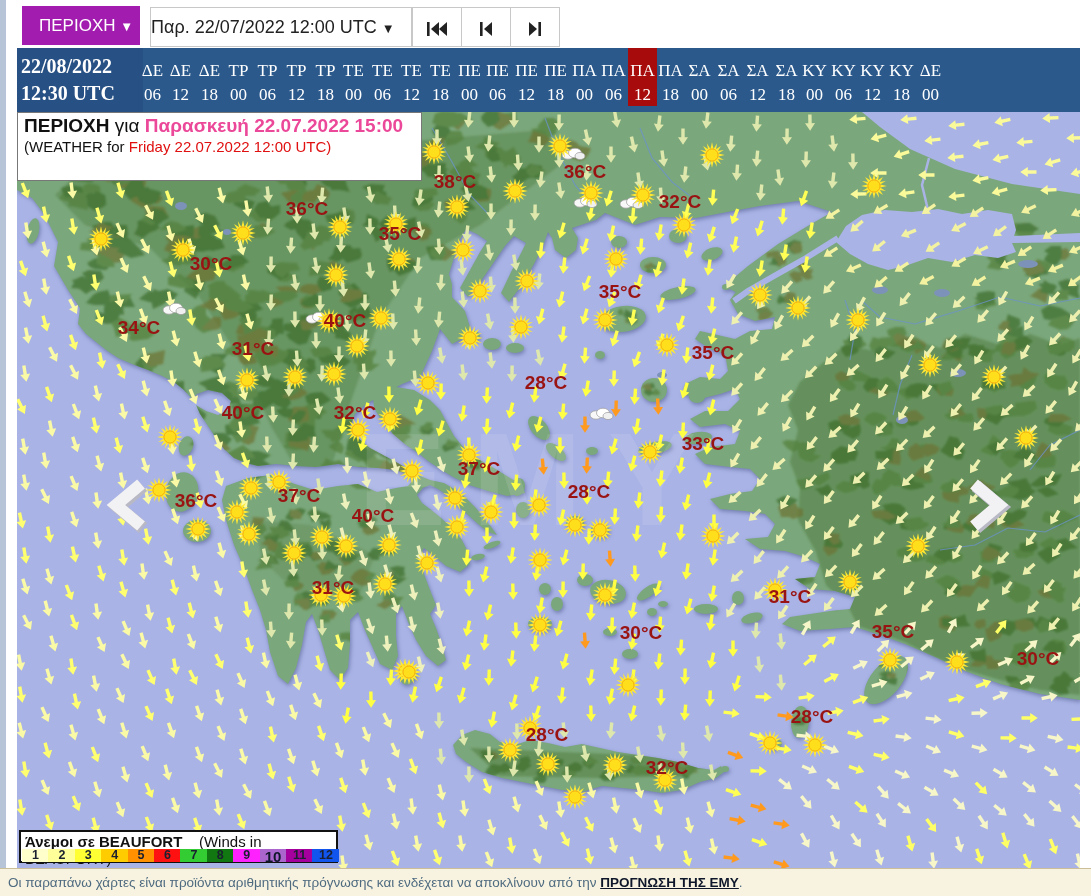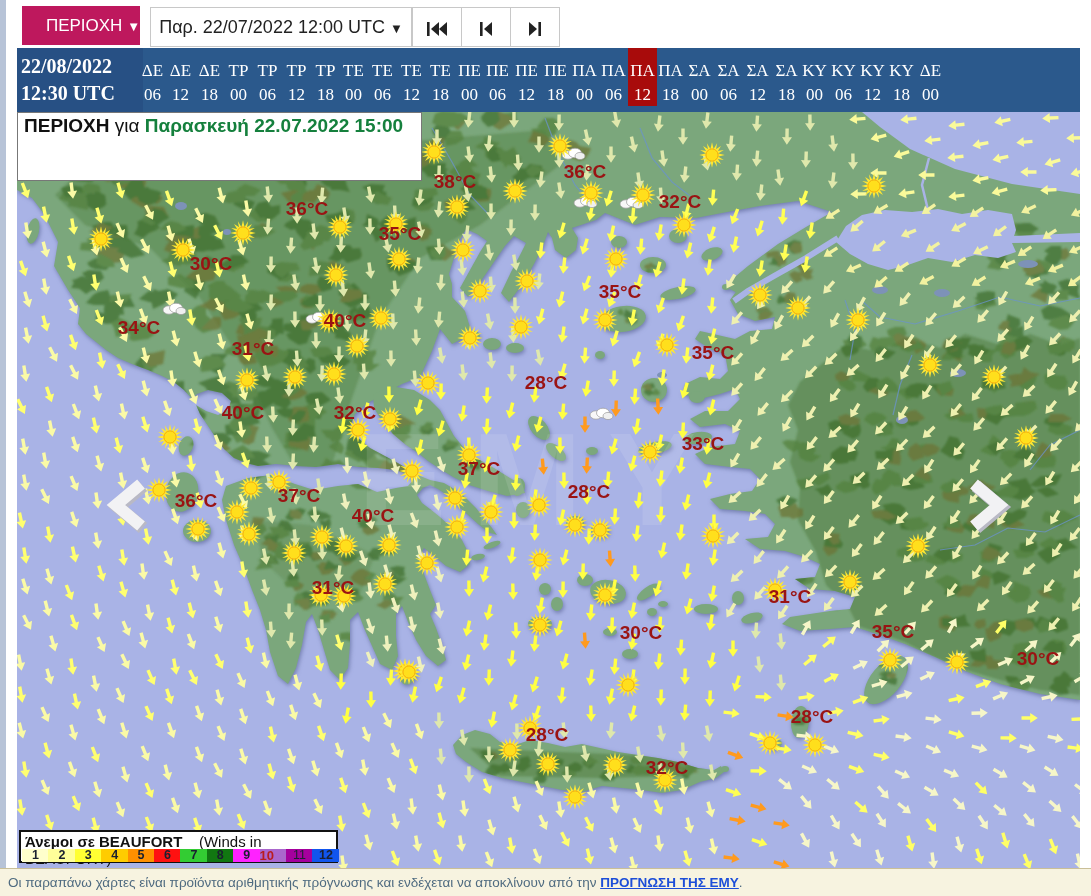--- a/index.html
+++ b/index.html
@@ -3,23 +3,23 @@
 <style>
 html,body{margin:0;padding:0;background:#ffffff;width:1091px;height:896px;overflow:hidden;}
 *{box-sizing:border-box;}
 body{font-family:"Liberation Sans", sans-serif;position:relative;}
 .serif{font-family:"Liberation Serif", serif;}
 </style></head>
 <body>
 <div style="position:absolute;left:0;top:0;width:6px;height:896px;background:#b7c3d7;"></div>
 <div style="position:absolute;left:6px;top:0;width:1085px;height:48px;background:#fff;"></div>
 
-<div style="position:absolute;left:22px;top:6px;width:118px;height:39px;background:#be185d;color:#fff;font-size:17px;line-height:39px;text-align:right;">ΠΕΡΙΟΧΗ <span style="font-size:13px;">▼</span></div>
+<div style="position:absolute;left:22px;top:6px;width:118px;height:39px;background:#a21caf;color:#fff;font-size:17px;line-height:39px;text-align:left;padding-left:17px;">ΠΕΡΙΟΧΗ <span style="font-size:13px;">▼</span></div>
 
-<div style="position:absolute;left:150px;top:7px;width:262px;height:40px;background:#fff;border:1px solid #c8c8c8;color:#222;font-size:18px;line-height:38px;text-align:center;">Παρ. 22/07/2022 12:00 UTC <span style="font-size:13px;">▼</span></div>
+<div style="position:absolute;left:150px;top:7px;width:262px;height:40px;background:#fff;border:1px solid #c8c8c8;color:#222;font-size:18px;line-height:38px;text-align:left;">Παρ. 22/07/2022 12:00 UTC <span style="font-size:13px;">▼</span></div>
 
 <div style="position:absolute;left:412px;top:7px;width:50px;height:40px;background:#fff;border:1px solid #c8c8c8;text-align:center;line-height:40px;">
 <svg width="22" height="18" viewBox="0 0 22 18" style="vertical-align:middle;">
       <g fill="#222">
         <rect x="1" y="2" width="2.6" height="14"></rect>
         <path d="M13,2 L5,9 L13,16 Z"></path>
         <path d="M21,2 L13,9 L21,16 Z"></path>
       </g>
     </svg></div>
 <div style="position:absolute;left:461px;top:7px;width:50px;height:40px;background:#fff;border:1px solid #c8c8c8;text-align:center;line-height:40px;">
@@ -2055,21 +2055,22 @@
 <text x="530" y="629" font-family="Liberation Sans, sans-serif" font-size="19" font-weight="bold" fill="#9a1313" text-anchor="middle">28°C</text>
 <text x="650" y="662" font-family="Liberation Sans, sans-serif" font-size="19" font-weight="bold" fill="#9a1313" text-anchor="middle">32°C</text>
 <path d="M 124,372 L 99,393 L 124,414" stroke="#b9b9c5" stroke-width="13" fill="none" transform="translate(2,2)"></path>
 <path d="M 124,372 L 99,393 L 124,414" stroke="#f2f2f4" stroke-width="12" fill="none"></path>
 <path d="M 957,372 L 982,393 L 957,414" stroke="#b9b9c5" stroke-width="13" fill="none" transform="translate(2,2)"></path>
 <path d="M 957,372 L 982,393 L 957,414" stroke="#f2f2f4" stroke-width="12" fill="none"></path>
 </svg>
 </div>
 
 <div style="position:absolute;left:17px;top:112px;width:405px;height:69px;background:#fff;border:1px solid #777;padding:2px 6px;">
-  <div style="font-size:19px;color:#111;margin-top:0px;"><b>ΠΕΡΙΟΧΗ</b> για <b style="color:#15803d;">Παρασκευή 22.07.2022 15:00</b></div>
+  <div style="font-size:19px;color:#111;margin-top:0px;"><b>ΠΕΡΙΟΧΗ</b> για <b style="color:#ec4899;">Παρασκευή 22.07.2022 15:00</b></div>
+  <div style="font-size:15px;color:#111;margin-top:1px;">(WEATHER for <span style="color:#e01010;">Friday 22.07.2022 12:00 UTC)</span></div>
 </div>
 
 <div style="position:absolute;left:19px;top:830px;width:319px;height:33px;background:#fff;border:2px solid #111;">
   <div style="position:absolute;left:4px;top:1px;font-size:15px;color:#111;"><b>Άνεμοι σε BEAUFORT</b> &nbsp;&nbsp;&nbsp;(Winds in BEAUFORT)</div>
   <div style="position:absolute;left:0px;top:17px;width:317px;height:13px;">
       <div style="position:absolute;left:1.0px;top:0;width:27px;height:13px;background:#ffffcc;"></div>
 <div style="position:absolute;left:1.0px;top:-1px;width:27px;text-align:center;font-weight:bold;font-size:12.5px;color:#1a2030;">1</div>
 <div style="position:absolute;left:27.4px;top:0;width:27px;height:13px;background:#ffff99;"></div>
 <div style="position:absolute;left:27.4px;top:-1px;width:27px;text-align:center;font-weight:bold;font-size:12.5px;color:#1a2030;">2</div>
 <div style="position:absolute;left:53.8px;top:0;width:27px;height:13px;background:#ffff33;"></div>
@@ -2080,22 +2081,22 @@
 <div style="position:absolute;left:106.6px;top:-1px;width:27px;text-align:center;font-weight:bold;font-size:12.5px;color:#1a2030;">5</div>
 <div style="position:absolute;left:133.0px;top:0;width:27px;height:13px;background:#ff1111;"></div>
 <div style="position:absolute;left:133.0px;top:-1px;width:27px;text-align:center;font-weight:bold;font-size:12.5px;color:#1a2030;">6</div>
 <div style="position:absolute;left:159.4px;top:0;width:27px;height:13px;background:#33cc33;"></div>
 <div style="position:absolute;left:159.4px;top:-1px;width:27px;text-align:center;font-weight:bold;font-size:12.5px;color:#1a2030;">7</div>
 <div style="position:absolute;left:185.8px;top:0;width:27px;height:13px;background:#117711;"></div>
 <div style="position:absolute;left:185.8px;top:-1px;width:27px;text-align:center;font-weight:bold;font-size:12.5px;color:#1a2030;">8</div>
 <div style="position:absolute;left:212.2px;top:0;width:27px;height:13px;background:#ff22ff;"></div>
 <div style="position:absolute;left:212.2px;top:-1px;width:27px;text-align:center;font-weight:bold;font-size:12.5px;color:#1a2030;">9</div>
 <div style="position:absolute;left:238.6px;top:0;width:27px;height:13px;background:#aa66cc;"></div>
-<div style="position:absolute;left:238.6px;top:-1px;width:27px;text-align:left;font-weight:bold;font-size:13px;color:#b91c1c;">10</div>
+<div style="position:absolute;left:238.6px;top:-1px;width:27px;text-align:center;font-weight:bold;font-size:15px;color:#0f172a;">10</div>
 <div style="position:absolute;left:265.0px;top:0;width:27px;height:13px;background:#a5009d;"></div>
-<div style="position:absolute;left:265.0px;top:-1px;width:27px;text-align:center;font-weight:normal;font-size:12.5px;color:#1a2030;">11</div>
+<div style="position:absolute;left:265.0px;top:-1px;width:27px;text-align:center;font-weight:bold;font-size:12.5px;color:#1a2030;">11</div>
 <div style="position:absolute;left:291.4px;top:0;width:27px;height:13px;background:#1155ee;"></div>
 <div style="position:absolute;left:291.4px;top:-1px;width:27px;text-align:center;font-weight:bold;font-size:12.5px;color:#1a2030;">12</div>
     </div>
 </div>
 
 <div style="position:absolute;left:0;top:868px;width:1091px;height:28px;background:#f7f3e0;border-top:1px solid #cabf98;">
-  <div style="position:absolute;left:8px;top:6px;font-size:13.5px;color:#4f6b80;">Οι παραπάνω χάρτες είναι προϊόντα αριθμητικής πρόγνωσης και ενδέχεται να αποκλίνουν από την <b style="text-decoration:underline;color:#1d4ed8;">ΠΡΟΓΝΩΣΗ ΤΗΣ ΕΜΥ</b>.</div>
+  <div style="position:absolute;left:8px;top:6px;font-size:13.5px;color:#4f6b80;">Οι παραπάνω χάρτες είναι προϊόντα αριθμητικής πρόγνωσης και ενδέχεται να αποκλίνουν από την <b style="text-decoration:underline;color:#0f172a;">ΠΡΟΓΝΩΣΗ ΤΗΣ ΕΜΥ</b>.</div>
 </div>
 </body></html>

